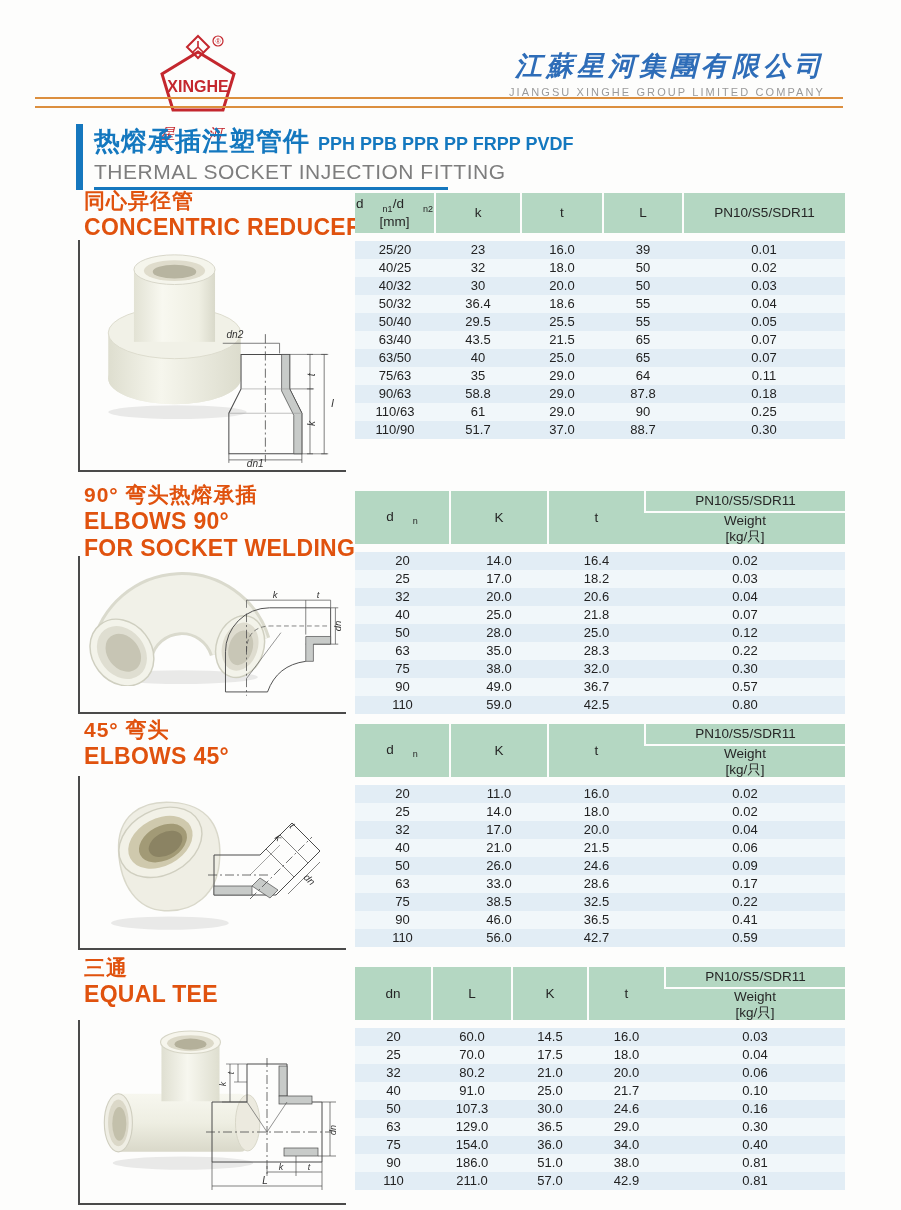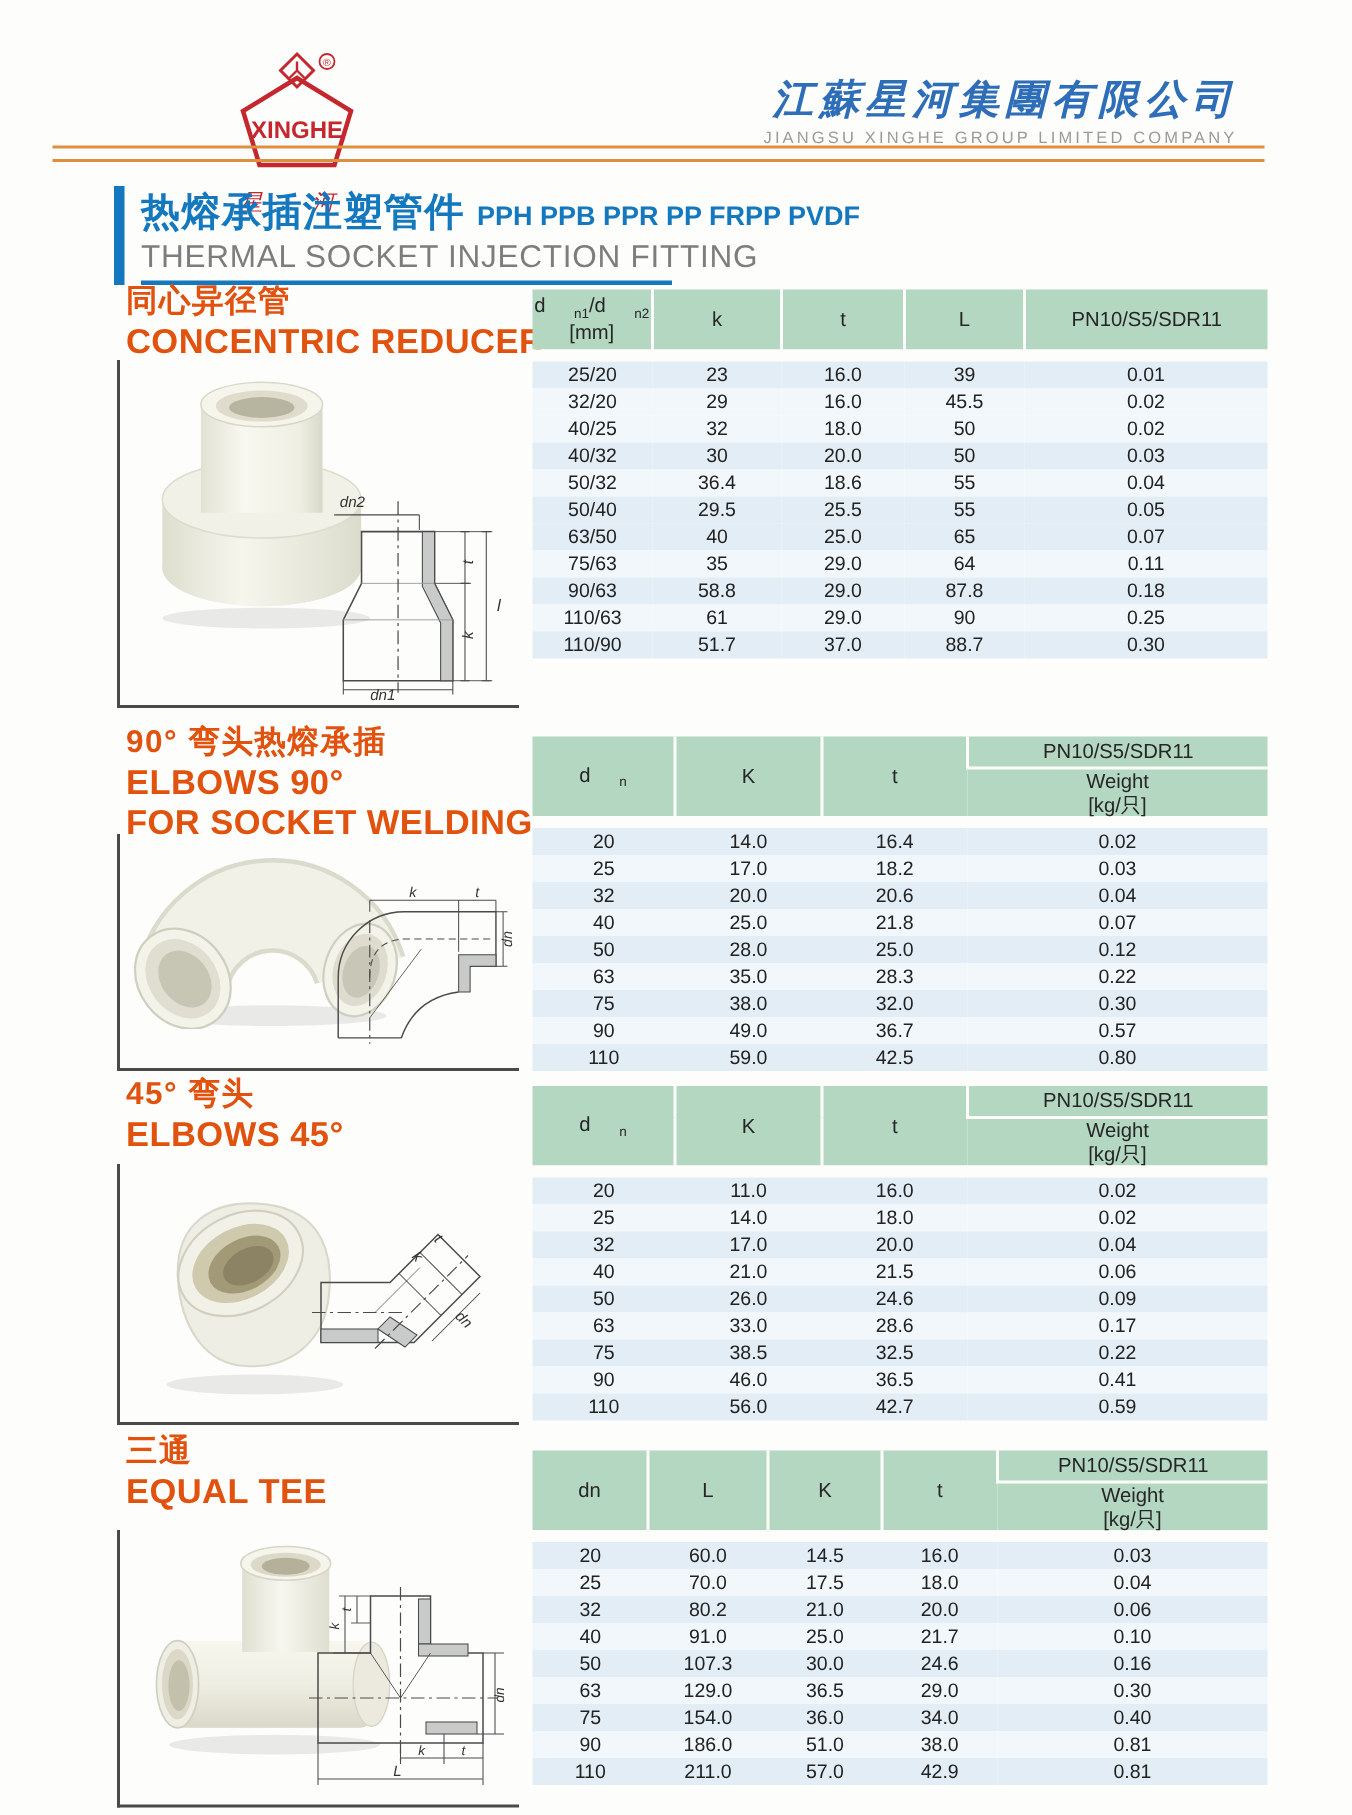--- a/index.html
+++ b/index.html
@@ -157,27 +157,20 @@
             <td colspan="5"></td>
           </tr>
           <tr class="odd">
             <td>25/20</td>
             <td>23</td>
             <td>16.0</td>
             <td>39</td>
             <td>0.01</td>
           </tr>
           <tr class="even">
-            <td>32/20</td>
-            <td>29</td>
-            <td>16.0</td>
-            <td>45.5</td>
-            <td>0.02</td>
-          </tr>
-          <tr class="even">
             <td>40/25</td>
             <td>32</td>
             <td>18.0</td>
             <td>50</td>
             <td>0.02</td>
           </tr>
           <tr class="odd">
             <td>40/32</td>
             <td>30</td>
             <td>20.0</td>
@@ -190,20 +183,27 @@
             <td>18.6</td>
             <td>55</td>
             <td>0.04</td>
           </tr>
           <tr class="odd">
             <td>50/40</td>
             <td>29.5</td>
             <td>25.5</td>
             <td>55</td>
             <td>0.05</td>
+          </tr>
+          <tr class="even">
+            <td>63/40</td>
+            <td>43.5</td>
+            <td>21.5</td>
+            <td>65</td>
+            <td>0.07</td>
           </tr>
           <tr class="odd">
             <td>63/50</td>
             <td>40</td>
             <td>25.0</td>
             <td>65</td>
             <td>0.07</td>
           </tr>
           <tr class="even">
             <td>75/63</td>

